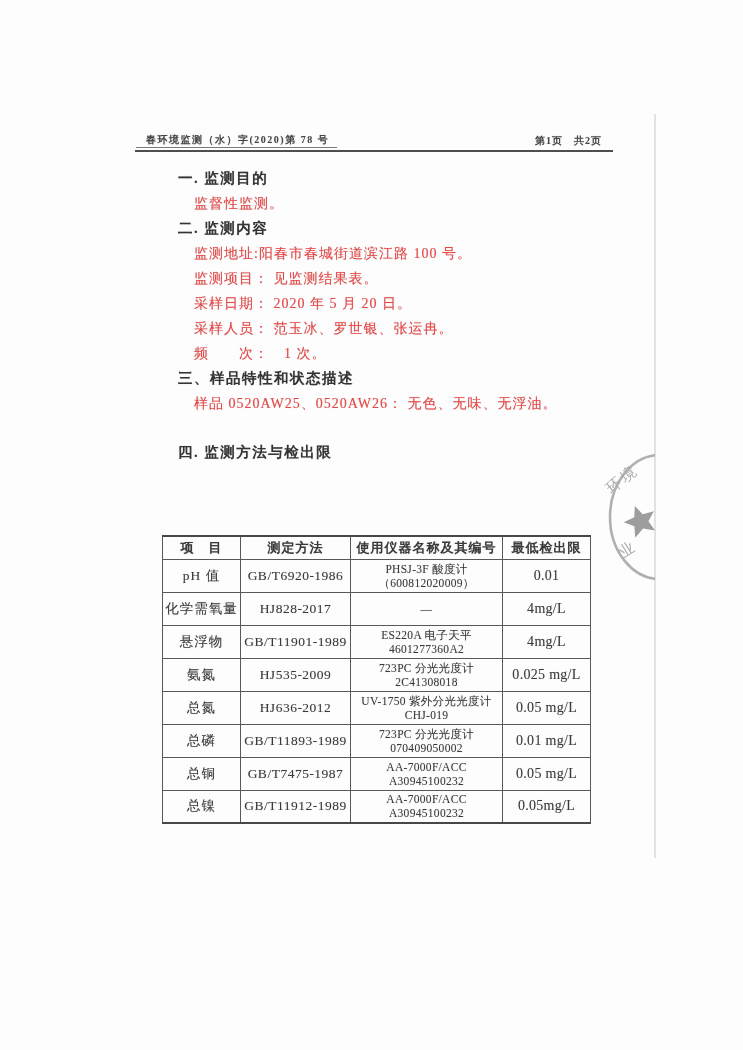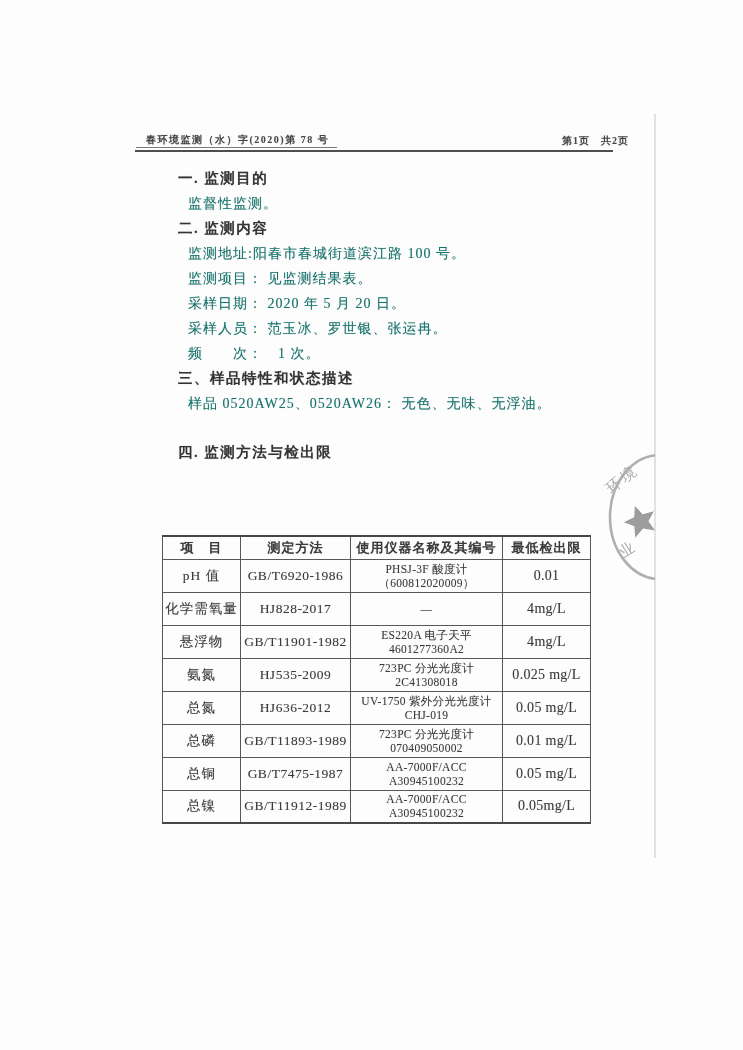--- a/index.html
+++ b/index.html
@@ -19,21 +19,21 @@
   }
   
   .hdr-left{
     position:absolute;left:136px;top:133px;
     font-size:10px;font-weight:bold;letter-spacing:1.5px;color:#474747;
     padding:0 8px 0 10px;border-bottom:1px solid #7a7a7a;
     text-shadow:0 0 1px rgba(70,70,70,.25);
     white-space:nowrap;
   }
   .hdr-right{
-    position:absolute;left:562px;top:134px;
+    position:absolute;left:535px;top:134px;
     font-size:10px;font-weight:bold;letter-spacing:1px;color:#474747;
     text-shadow:0 0 1px rgba(70,70,70,.25);
     white-space:nowrap;
   }
   .hdr-rule{
     position:absolute;left:135px;top:150px;width:478px;height:2px;
     background:#4e4e4e;
   }
   
   .content{
@@ -41,21 +41,21 @@
   }
   .line{
     line-height:25px;height:25px;
     font-size:14px;letter-spacing:1px;
     text-shadow:0 0 1px rgba(60,60,60,.3);
     white-space:nowrap;
   }
   .heading{
     font-weight:bold;font-size:14.5px;letter-spacing:1.5px;color:#343434;
   }
-  .indent{margin-left:10px;color:#0f766e;}
+  .indent{margin-left:16px;color:#ef4444;}
   .h4{margin-top:24px;}
   
   .tblwrap{position:absolute;left:162px;top:535px;}
   table{
     border-collapse:collapse;table-layout:fixed;width:428px;
     border-top:2px solid #474747;border-bottom:2px solid #474747;border-radius:28px;
   }
   th,td{
     border:1px solid #585858;
     text-align:center;vertical-align:middle;
@@ -135,21 +135,21 @@
           <td class="c-item">化学需氧量</td>
           <td class="c-method">HJ828-2017</td>
           <td class="c-instr">
             <div>—</div>
             <div></div>
           </td>
           <td class="c-limit">4mg/L</td>
         </tr>
         <tr>
           <td class="c-item">悬浮物</td>
-          <td class="c-method">GB/T11901-1982</td>
+          <td class="c-method">GB/T11901-1989</td>
           <td class="c-instr">
             <div>ES220A 电子天平</div>
             <div>4601277360A2</div>
           </td>
           <td class="c-limit">4mg/L</td>
         </tr>
         <tr>
           <td class="c-item">氨氮</td>
           <td class="c-method">HJ535-2009</td>
           <td class="c-instr">

